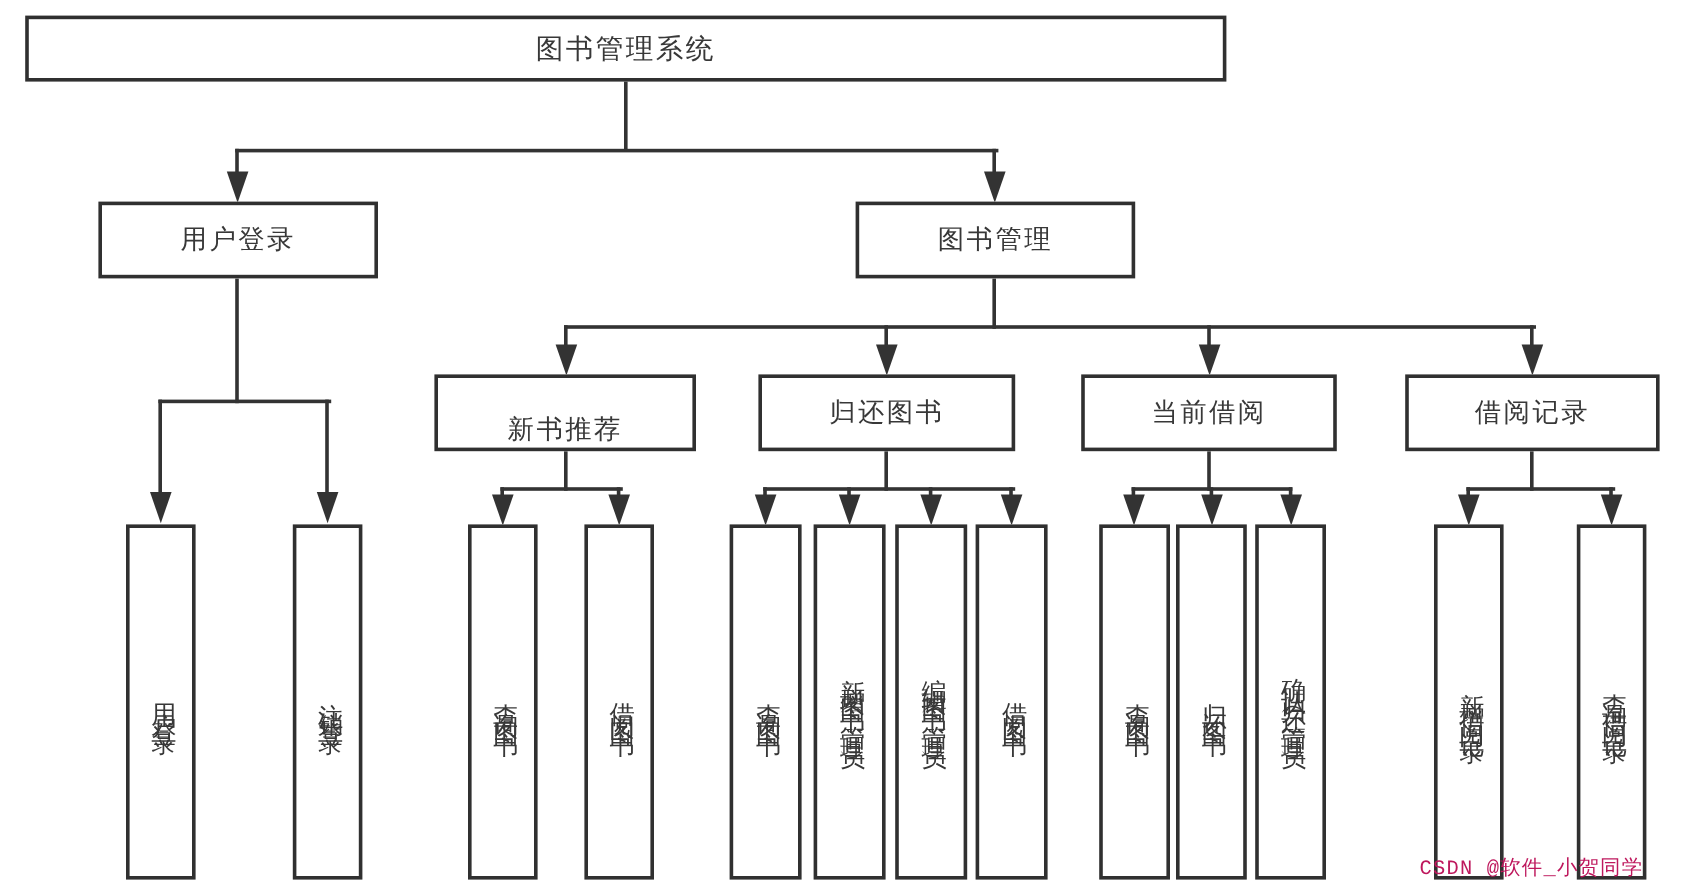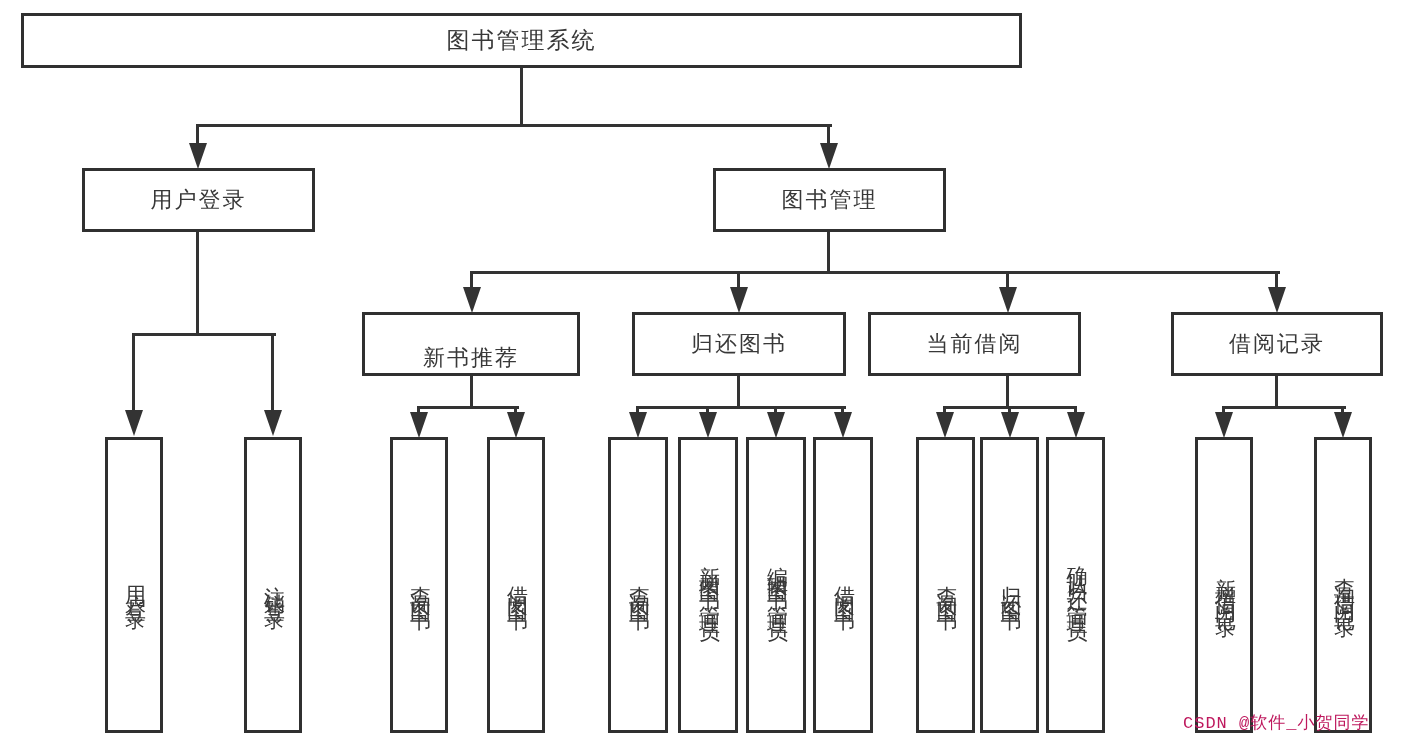--- a/index.html
+++ b/index.html
@@ -98,21 +98,21 @@
   <div class="ar" style="left:999px;top:287px;"></div>
   <div class="vl" style="left:1275px;top:271px;height:17px;"></div>
   <div class="ar" style="left:1268px;top:287px;"></div>
 
   <div class="box" style="left:362px;top:312px;width:218px;height:64px;align-items:flex-end;">
     <span>新书推荐</span>
   </div>
   <div class="box" style="left:632px;top:312px;width:214px;height:64px;">
     <span>归还图书</span>
   </div>
-  <div class="box" style="left:868px;top:312px;width:213px;height:64px;">
+  <div class="box" style="left:901px;top:312px;width:213px;height:64px;">
     <span>当前借阅</span>
   </div>
   <div class="box" style="left:1171px;top:312px;width:212px;height:64px;">
     <span>借阅记录</span>
   </div>
 
   <div class="vl" style="left:470px;top:376px;height:33px;"></div>
   <div class="hl" style="left:417px;top:406px;width:102px;"></div>
   <div class="vl" style="left:417px;top:406px;height:8px;"></div>
   <div class="ar" style="left:410px;top:412px;"></div>

